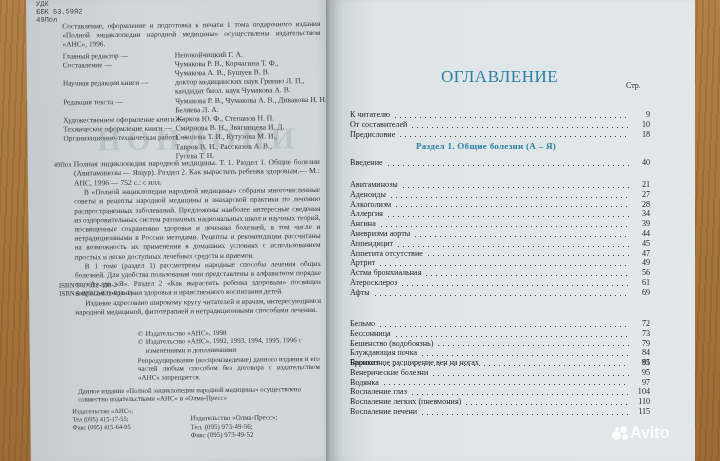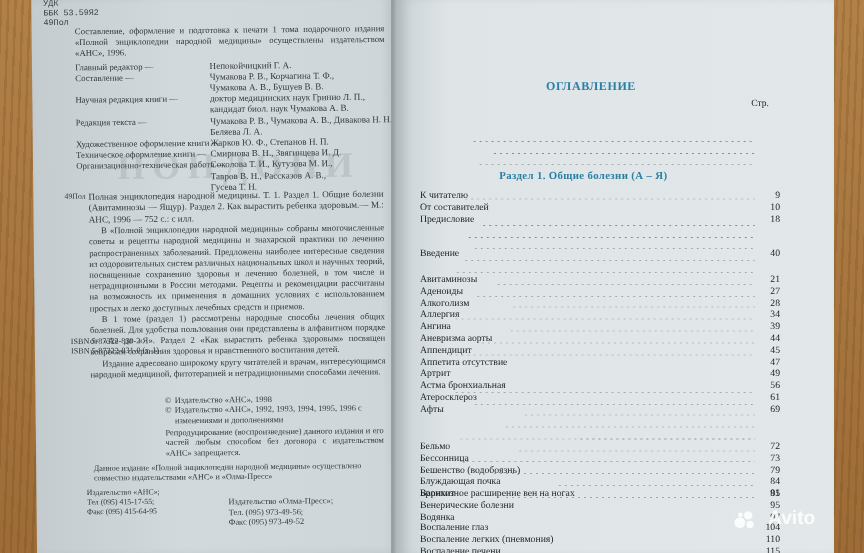--- a/index.html
+++ b/index.html
@@ -54,40 +54,40 @@
   .copy { top: 335px; left: 108px; width: 182px; font-size: 7px; line-height: 8.4px; }
   .copy .c { display: flex; }
   .copy .c .sym { width: 8px; flex: none; }
   .repro { top: 362px; left: 108px; width: 182px; font-size: 7px; line-height: 8.4px; text-align: justify; }
   .joint { top: 392px; left: 48px; width: 230px; font-size: 6.8px; line-height: 8.2px; }
   .pub1 { top: 412px; left: 42px; font-size: 6.5px; line-height: 8px; }
   .pub2 { top: 420px; left: 160px; font-size: 7px; line-height: 8.6px; }
 
   
   .toc-title {
-    position: absolute; left: 125px; top: 71px; font-size: 10px; font-weight: bold;
+    position: absolute; left: 111px; top: 71px; font-size: 17px; font-weight: normal;
     color: #2a7fa5; letter-spacing: 0.5px;
   }
   .toc-stranica { position: absolute; left: 296px; top: 85px; font-size: 8px; }
   .toc { position: absolute; left: 20px; width: 300px; font-size: 8.1px; }
   .toc-row { display: flex; align-items: baseline; height: 9.8px; line-height: 9.8px; }
-  .toc-row .lbl { white-space: nowrap; margin-top: 48px; }
+  .toc-row .lbl { white-space: nowrap; }
   .toc-row .dots {
     flex: 1; margin: 0 3px; height: 1px; align-self: flex-end; margin-bottom: 2px;
     background-image: radial-gradient(circle, #3a3d40 0.6px, transparent 0.7px);
     background-size: 5px 2px; background-repeat: repeat-x;
   }
   .toc-row .pg { width: 18px; text-align: right; }
   .section-head {
     position: absolute; left: 86px; top: 145px; font-size: 9px; font-weight: bold; color: #2a7fa5;
     letter-spacing: 0.3px;
   }
 
   .avito {
-    position: absolute; left: 612px; top: 424px; display: flex; align-items: center; gap: 10px;
+    position: absolute; left: 612px; top: 424px; display: flex; align-items: center; gap: 0;
     color: rgba(255,255,255,0.85); font-family: "Liberation Sans", sans-serif; font-size: 16px; font-weight: bold;
   }
   .avito .dots-logo { position: relative; width: 18px; height: 16px; }
   .avito .dots-logo span { position: absolute; background: rgba(255,255,255,0.85); border-radius: 50%; }
 </style>
 </head>
 <body>
 
 <div class="wood"></div>
 

